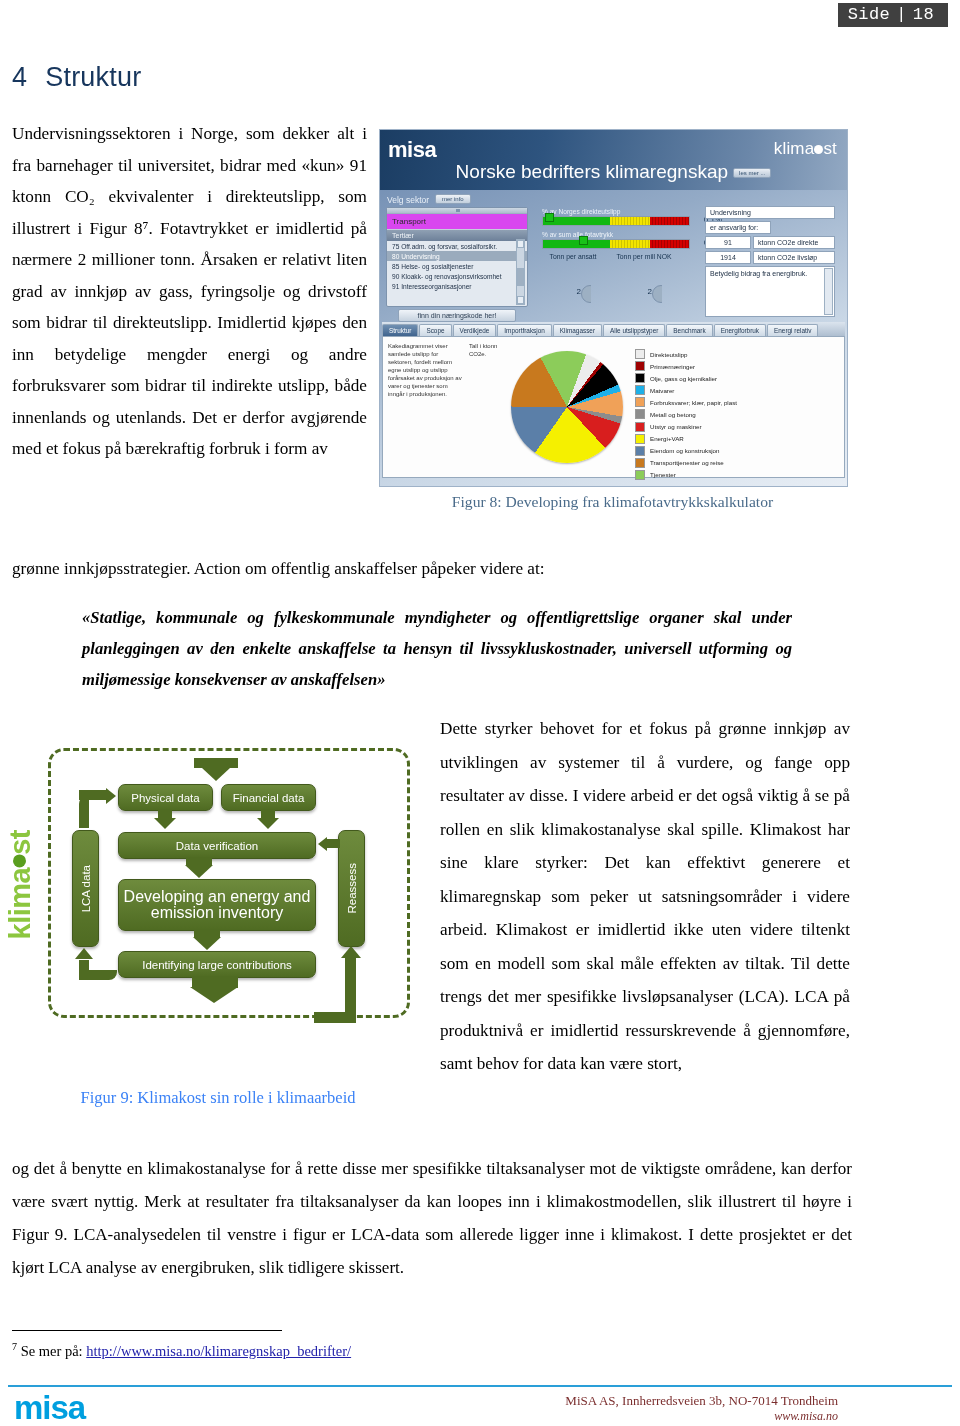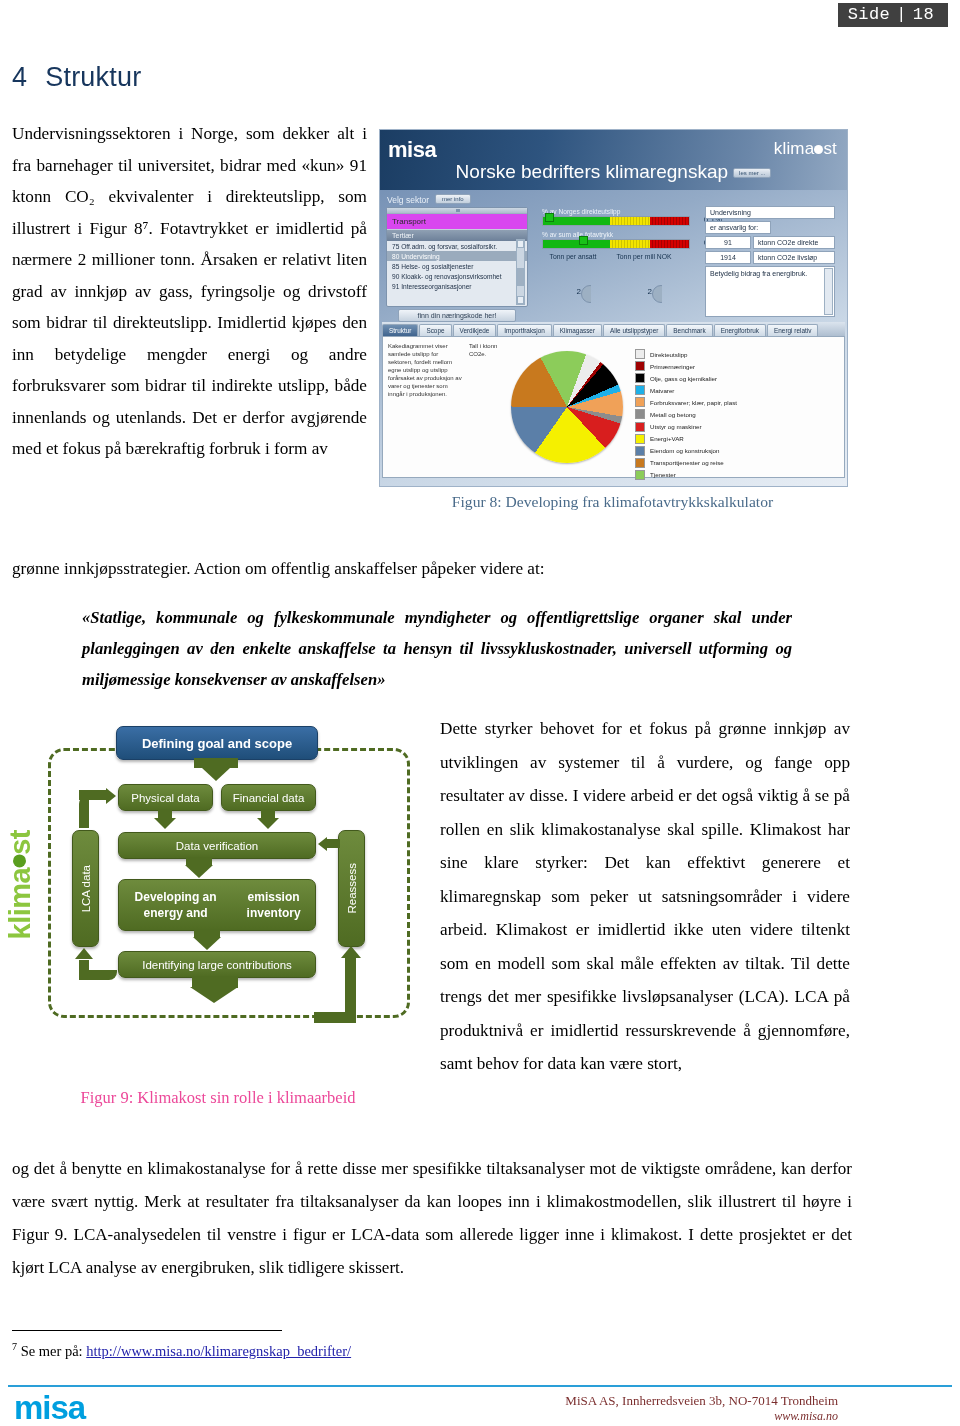--- a/index.html
+++ b/index.html
@@ -446,21 +446,21 @@
   .arrow-r{
     position:absolute;width:0;height:0;
     border-top:7px solid transparent;border-bottom:7px solid transparent;
     border-left:9px solid #4f6b22;
   }
   .vert-text{
     writing-mode:vertical-rl;transform:rotate(180deg);
   }
   .fig9-caption{
     position:absolute;left:8px;top:1088px;width:420px;text-align:center;
-    font-size:16.5px;color:#ec4899;font-family:"Liberation Serif",serif;
+    font-size:16.5px;color:#3b82f6;font-family:"Liberation Serif",serif;
   }
 </style>
 </head>
 <body>
 
 <div class="page-header">
   <div class="page-number-box">
     <span>Side</span><span class="divider">|</span><span>18</span>
   </div>
 </div>
@@ -641,39 +641,38 @@
 <div class="col-right">
   <p>Dette styrker behovet for et fokus på grønne innkjøp av utviklingen av systemer til å vurdere, og fange opp resultater av disse. I videre arbeid er det også viktig å se på rollen en slik klimakostanalyse skal spille. Klimakost har sine klare styrker: Det kan effektivt generere et klimaregnskap som peker ut satsningsområder i videre arbeid. Klimakost er imidlertid ikke uten videre tiltenkt som en modell som skal måle effekten av tiltak. Til dette trengs det mer spesifikke livsløpsanalyser (LCA). LCA på produktnivå er imidlertid ressurskrevende å gjennomføre, samt behov for data kan være stort,</p>
 </div>
 
 <div class="fig9">
 
   <div class="kk-logo"><span>klima</span><span class="kdot"></span><span>st</span></div>
 
   <div class="dash-box"></div>
 
-  <div class="fbox blue" style="left:108px;top:14px;width:200px;height:32px;font-size:13px;">Defining goal and scope</div>
 
   <div class="arrow-stem" style="left:186px;top:46px;width:44px;height:10px;"></div>
   <div class="arrow-d" style="left:194px;top:56px;border-left-width:14px;border-right-width:14px;"></div>
 
   <div class="fbox green" style="left:110px;top:72px;width:93px;height:25px;font-size:11.5px;">Physical data</div>
   <div class="fbox green" style="left:213px;top:72px;width:93px;height:25px;font-size:11.5px;">Financial data</div>
 
   <div class="arrow-stem" style="left:150px;top:97px;width:14px;height:10px;"></div>
   <div class="arrow-d" style="left:146px;top:106px;border-left-width:11px;border-right-width:11px;border-top-width:11px;"></div>
   <div class="arrow-stem" style="left:253px;top:97px;width:14px;height:10px;"></div>
   <div class="arrow-d" style="left:249px;top:106px;border-left-width:11px;border-right-width:11px;border-top-width:11px;"></div>
 
   <div class="fbox green" style="left:110px;top:120px;width:196px;height:25px;font-size:11.5px;">Data verification</div>
 
   <div class="arrow-stem" style="left:178px;top:145px;width:26px;height:9px;"></div>
   <div class="arrow-d" style="left:177px;top:153px;border-left-width:14px;border-right-width:14px;"></div>
 
-  <div class="fbox green" style="left:110px;top:167px;width:196px;height:50px;font-size:12px;font-weight:bold;line-height:16px;flex-direction:row;">
+  <div class="fbox green" style="left:110px;top:167px;width:196px;height:50px;font-size:16px;font-weight:normal;line-height:16px;flex-direction:column;">
     <span>Developing an energy and</span>
     <span>emission inventory</span>
   </div>
 
   <div class="arrow-stem" style="left:186px;top:217px;width:26px;height:9px;"></div>
   <div class="arrow-d" style="left:185px;top:225px;border-left-width:14px;border-right-width:14px;"></div>
 
   <div class="fbox green" style="left:110px;top:239px;width:196px;height:25px;font-size:11.5px;">Identifying large contributions</div>
 
   <div class="arrow-stem" style="left:184px;top:264px;width:46px;height:12px;"></div>

